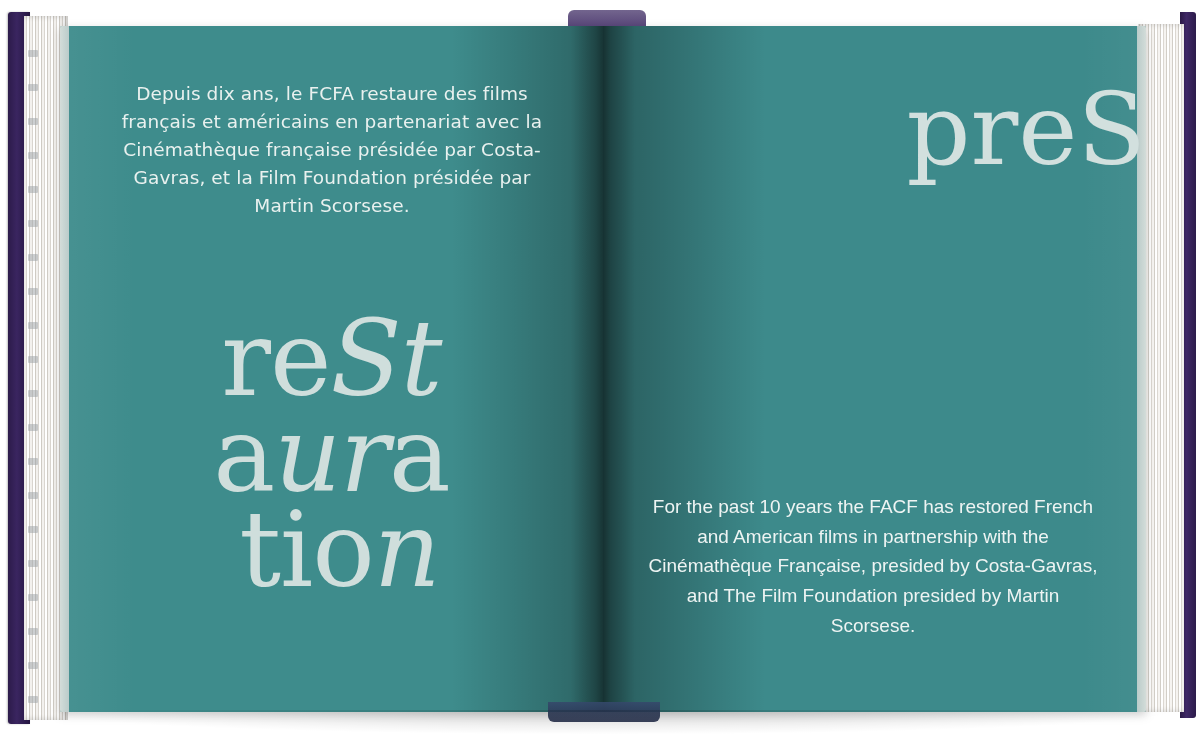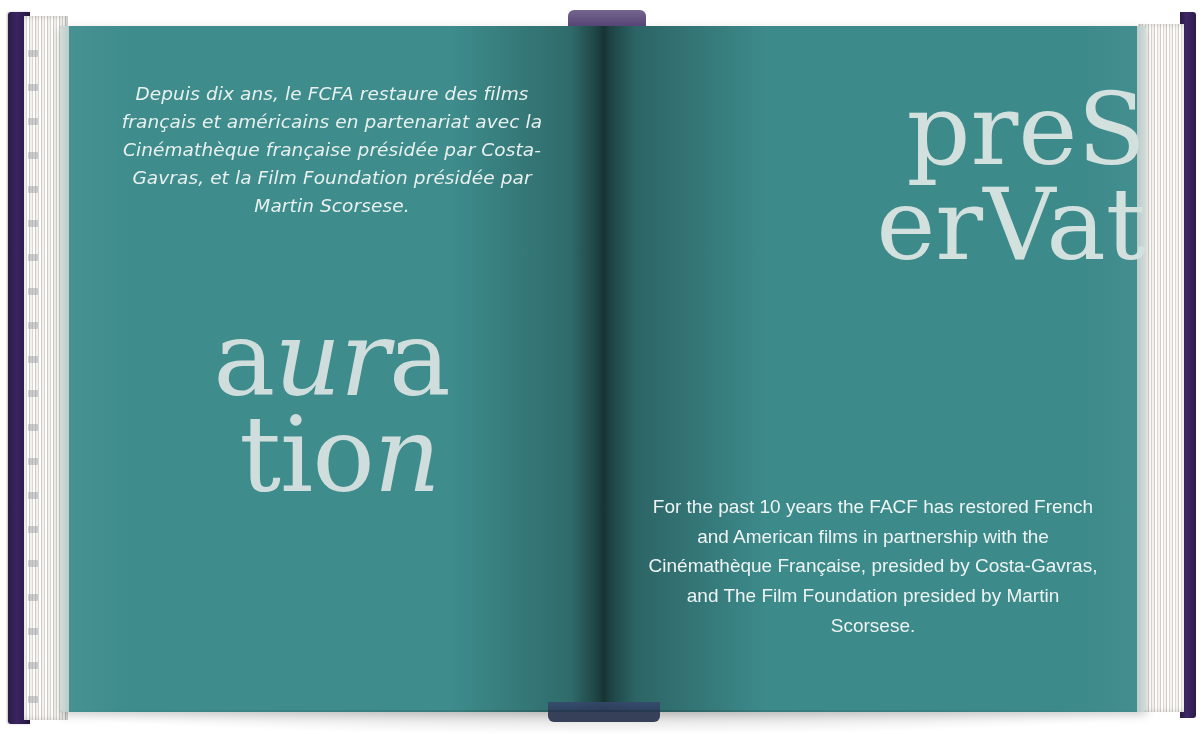--- a/index.html
+++ b/index.html
@@ -168,21 +168,20 @@
 
   
   .intro-fr {
     position: absolute;
     left: 52px;
     top: 54px;
     width: 440px;
     text-align: center;
     color: #e9f1ef;
     font-family: "DejaVu Sans", sans-serif;
-    font-style: italic;
     font-size: 18.5px;
     line-height: 1.52;
     letter-spacing: 0.1px;
     font-weight: 400;
   }
 
   .title-left {
     position: absolute;
     left: 0;
     top: 286px;
@@ -294,31 +293,31 @@
     <div class="edges-right"></div>
 
     <div class="spread">
 
       <div class="page page-left">
         <div class="inner-edge-left"></div>
 
         <div class="intro-fr">Depuis dix ans, le FCFA restaure des films français et américains en partenariat avec la Cinémathèque française présidée par Costa-Gavras, et la Film Foundation présidée par Martin Scorsese.</div>
 
         <div class="title-left">
+          <div class="l1"><span>re</span><span class="ital">S</span><span class="ital">t</span></div>
           <div class="l2"><span>a</span><span class="ital">ur</span><span>a</span></div>
           <div class="l3"><span>tio</span><span class="ital">n</span></div>
         </div>
       </div>
 
       <div class="page page-right">
         <div class="inner-edge-right"></div>
 
         <div class="title-right">
           <div class="r1"><span>pre</span><span class="cap">S</span></div>
-          <div class="r2"><span>er</span><span class="cap">V</span><span>at</span></div>
         </div>
 
         <div class="intro-en">For the past 10 years the FACF has restored French and American films in partnership with the Cinémathèque Française, presided by Costa-Gavras, and The Film Foundation presided by Martin Scorsese.</div>
       </div>
 
       <div class="gutter"></div>
     </div>
 
     <div class="spine-top"></div>
     <div class="spine-bottom"></div>

